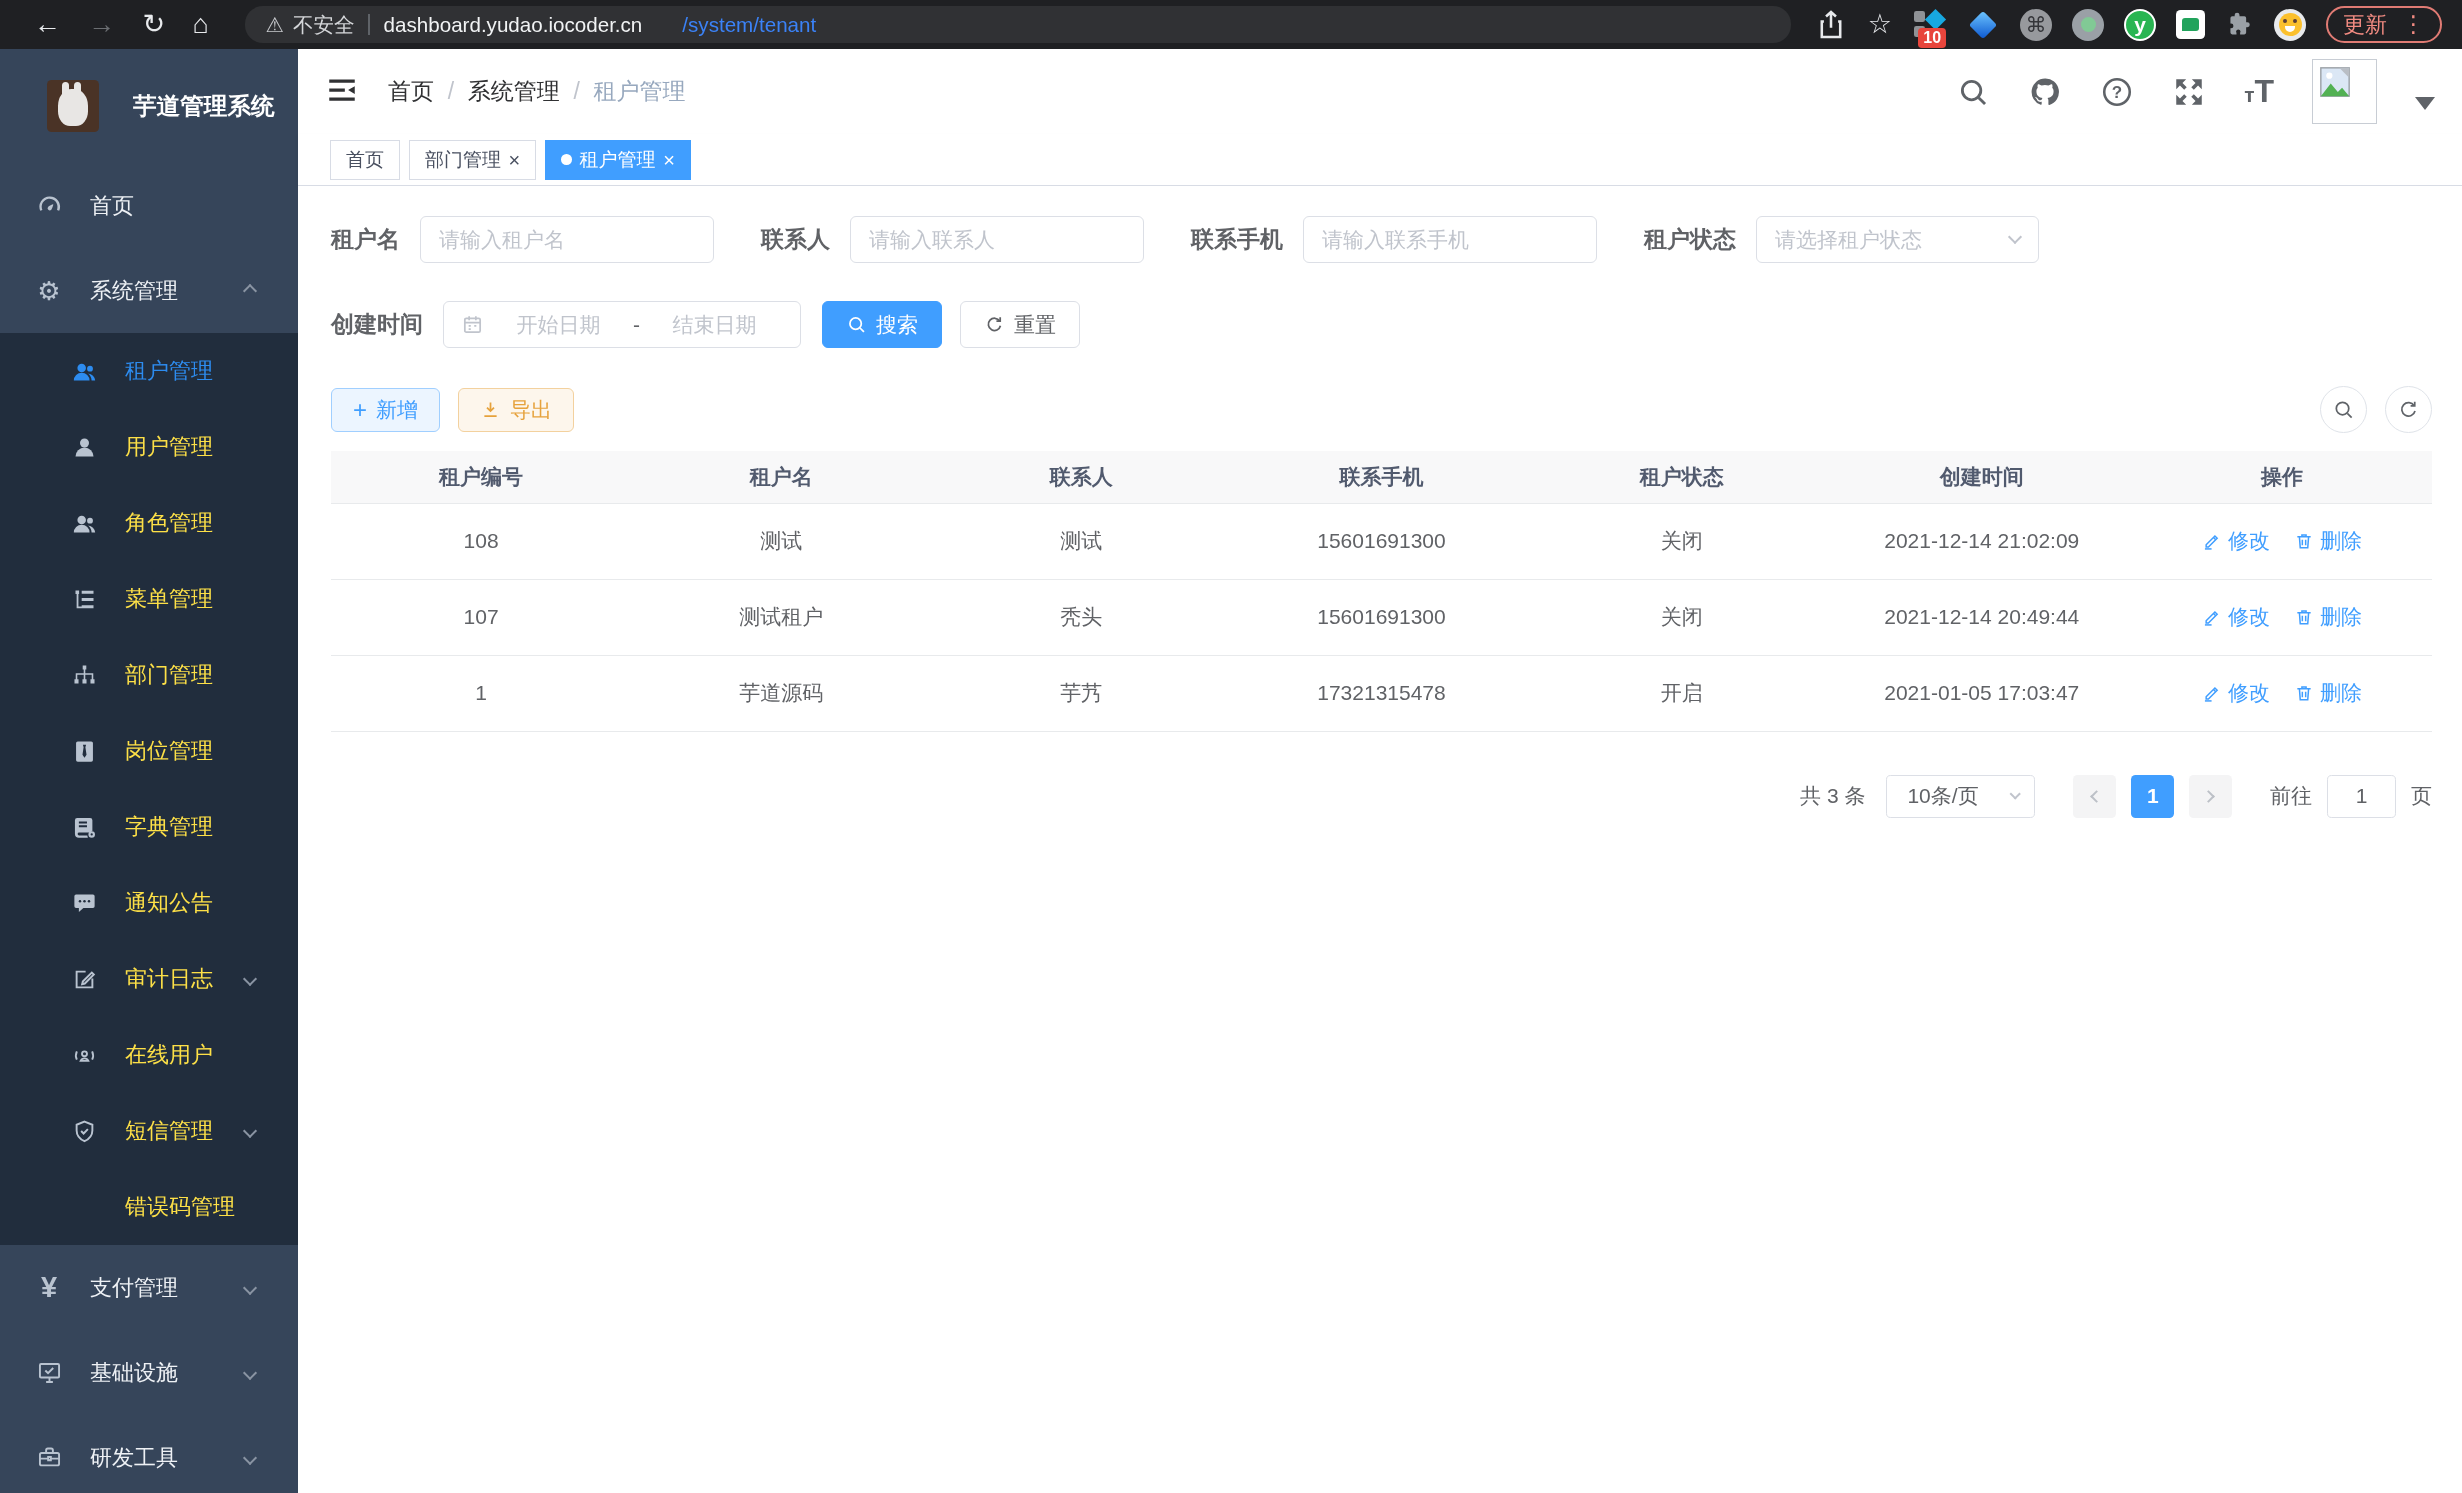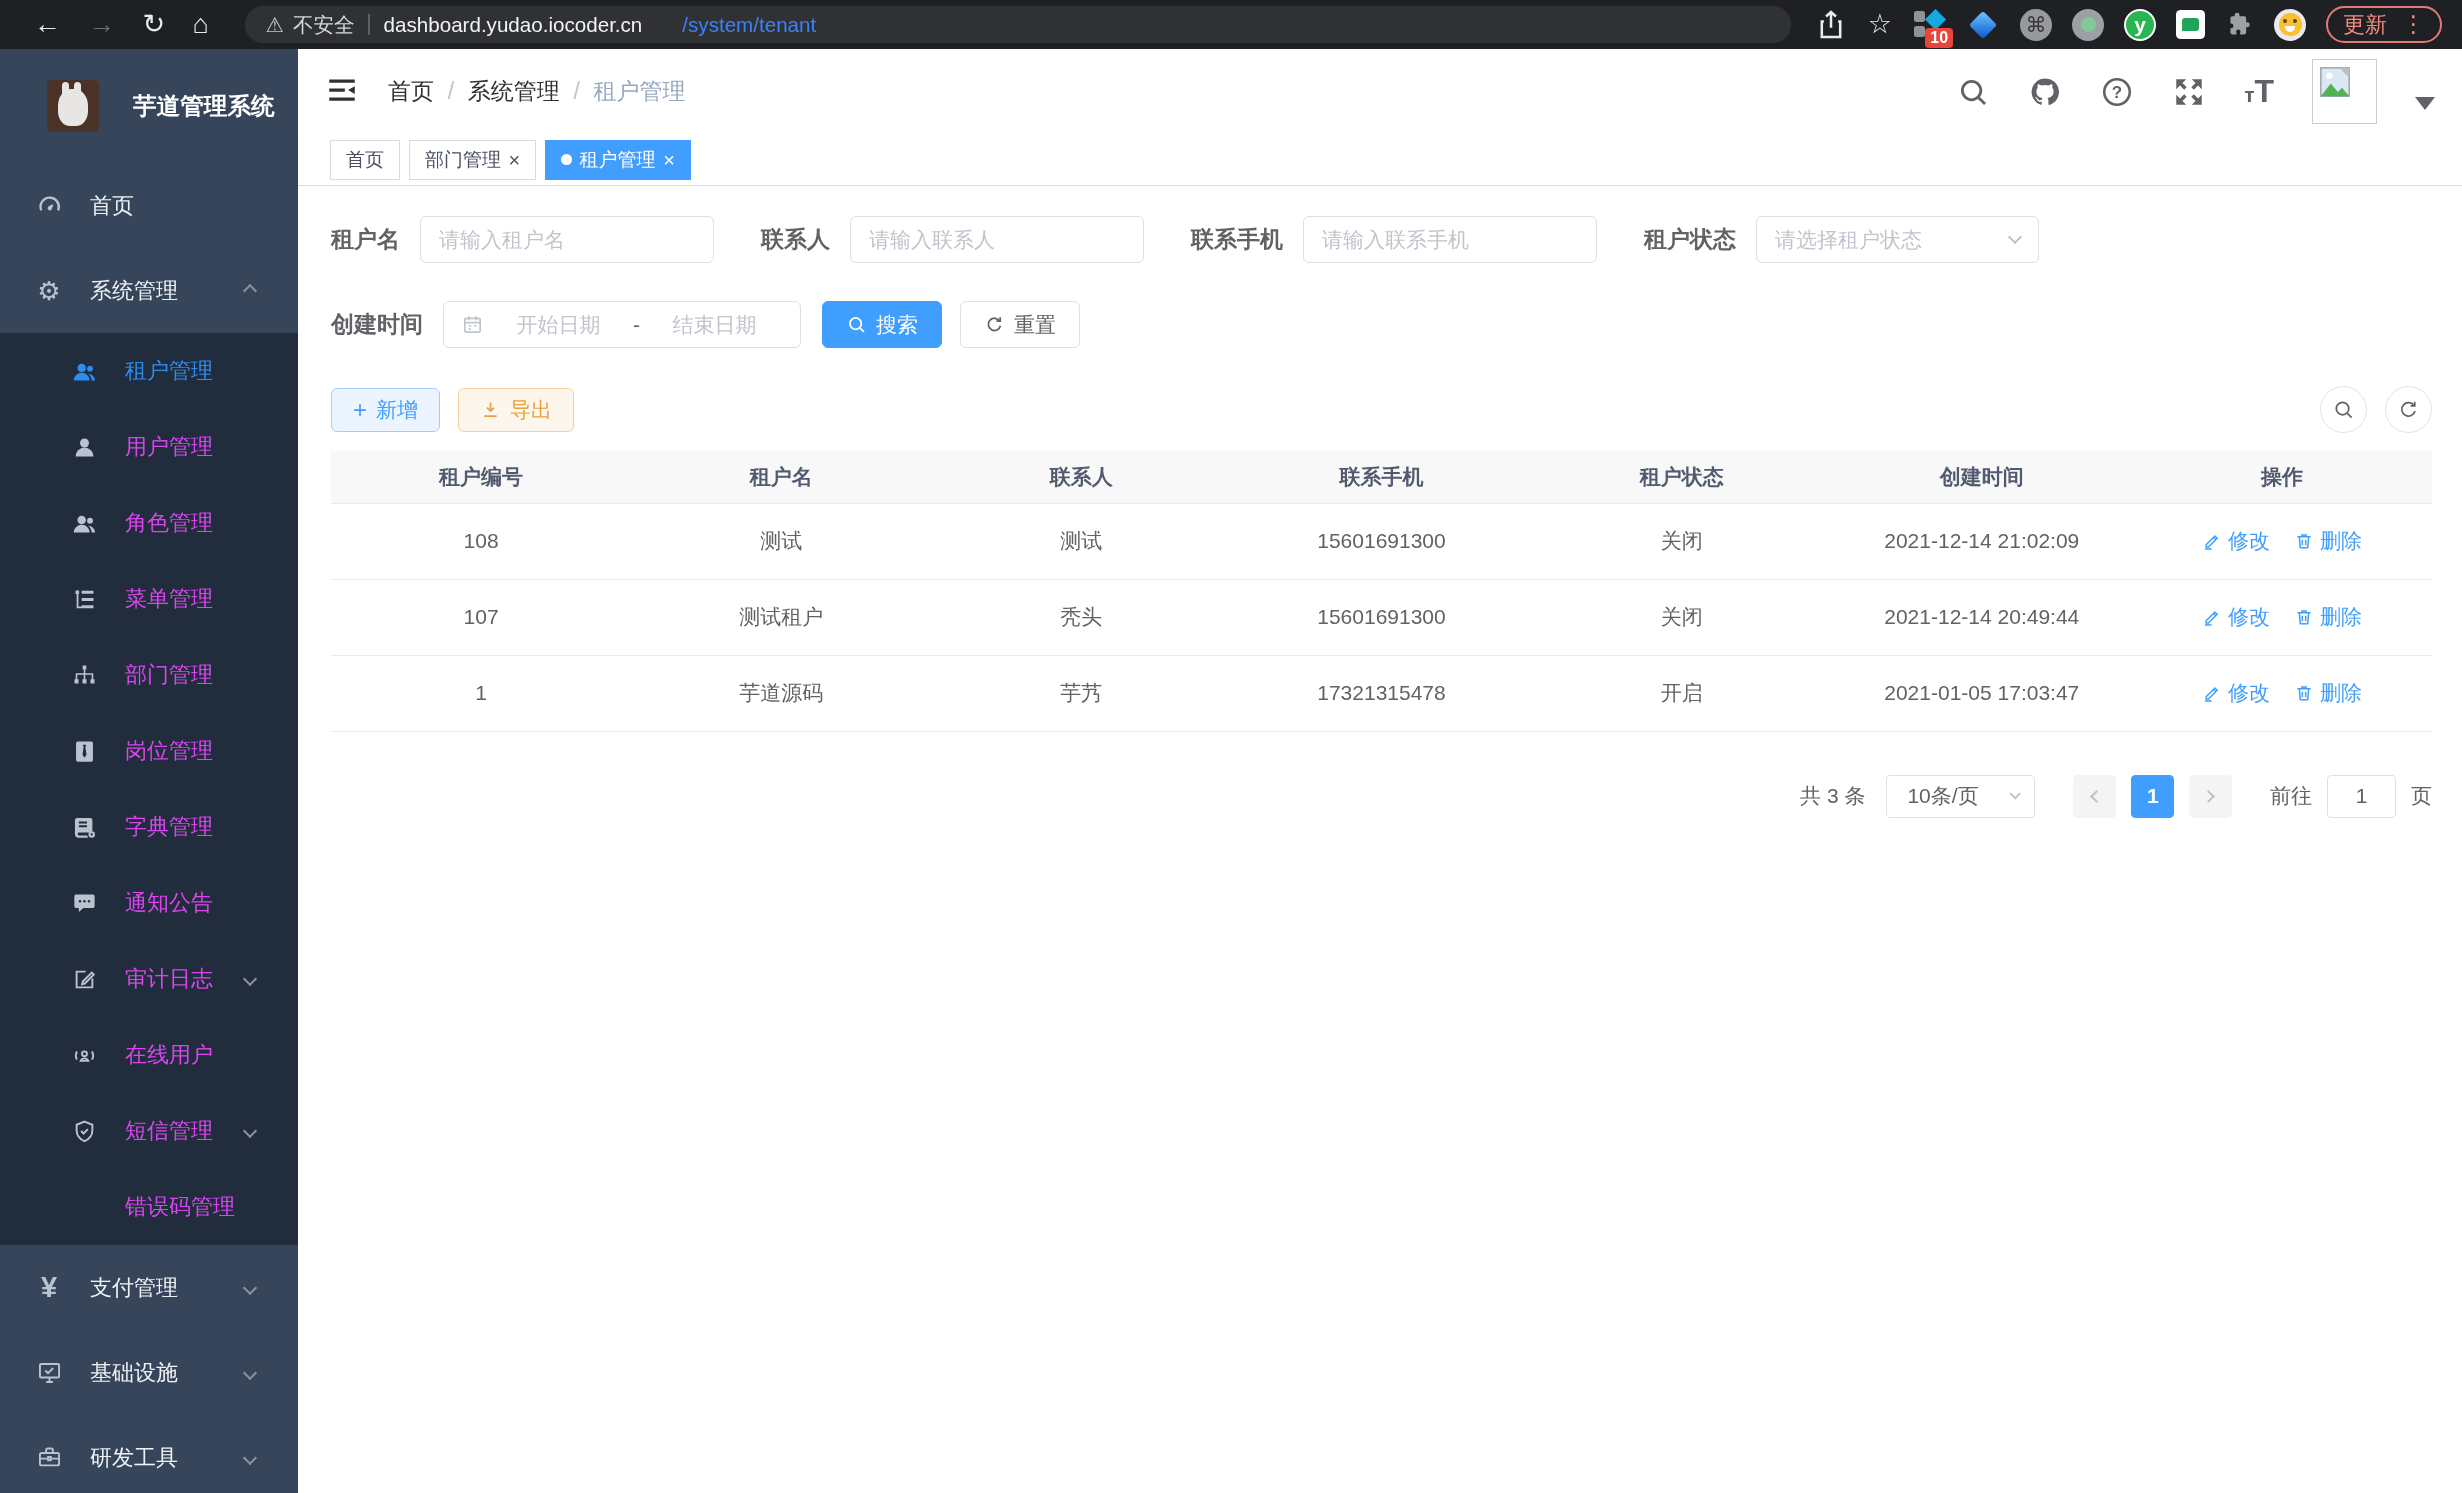--- a/index.html
+++ b/index.html
@@ -16,21 +16,21 @@
     display:flex; align-items:center; padding:0 20px; font-size:20.6px; min-width:0; }
   .warn-glyph { color:#c7c9cc; font-size:20.6px; margin-right:9px; }
   .sec-label { color:#d4d6d9; margin-right:13.7px; }
   .pill-div { width:1.5px; height:21px; background:#5f6368; margin-right:13.7px; }
   .url-host { color:#f1f3f4; font-weight:normal; }
   .url-path { color:#3b82f6;margin-left:40px; }
   .bb-right { display:flex; align-items:center; gap:20px; }
   .ext { width:34px; height:34px; display:flex; align-items:center; justify-content:center; position:relative; flex:none; }
   .ext-sq { position:absolute; width:11.4px; height:11.4px; background:#8f9296; border-radius:2.3px; }
   .ext-diamond { position:absolute; width:15px; height:15px; background:#18a8e0; transform:rotate(45deg); }
-  .ext-badge { position:absolute; left:13px; bottom:-6px; background:#e8453c; color:#fff;
+  .ext-badge { position:absolute; left:6px; bottom:-6px; background:#e8453c; color:#fff;
     font-size:16px; padding:0.8px 5.3px; border-radius:3.8px; font-weight:bold; }
   .kite { width:20px; height:20px; background:linear-gradient(135deg,#6ec6ff,#0b57d0); transform:rotate(45deg); border-radius:3px; }
   .circ { width:32px; height:32px; border-radius:50%; display:flex; align-items:center; justify-content:center; }
   .circ.cmd { background:#97999d; color:#35363a; font-size:21px; }
   .circ.graygreen { background:#9aa0a6; }
   .graygreen i { display:block; width:15px; height:15px; border-radius:50%; background:#81c995; }
   .circ.ygreen { background:#29b552; color:#fff; font-size:21px; font-weight:bold; border:2.3px solid #fff; }
   .msgicon { width:29px; height:29px; background:#fff; border-radius:4.6px; display:flex; align-items:center; justify-content:center; }
   .msgicon i { display:block; width:17px; height:13.7px; background:#21a35c; border-radius:3px 3px 3px 0; }
   .puzzle { color:#9aa0a6; }
@@ -49,21 +49,21 @@
   .sidebar { width:298px; flex:none; background:#36455a; color:#b6c1cf; overflow:hidden; }
   .logo-row { height:114px; display:flex; align-items:center; padding-left:47px; gap:34px; }
   .logo-img { width:52px; height:52px; border-radius:4.6px; overflow:hidden; background:#4a3326; position:relative; flex:none; }
   .logo-img:before { content:""; position:absolute; left:10.7px; top:9px; width:30px; height:37px;
     background:#e8e6e4; border-radius:45% 45% 40% 40%; }
   .logo-img:after { content:""; position:absolute; left:15px; top:1.5px; width:6.9px; height:15px; background:#e8e6e4;
     border-radius:3.8px; box-shadow:12px 0 0 #e8e6e4; }
   .logo-title { color:#fff; font-size:23.6px; font-weight:bold; white-space:nowrap; }
   .mi { height:85px; display:flex; align-items:center; padding-left:32px; cursor:pointer; font-size:22px; color:#eef1f5; }
   .submenu { background:#212d3d; }
-  .submenu .mi { height:76px; padding-left:67px; color:#d946ef; }
+  .submenu .mi { height:76px; padding-left:67px; color:#fde047; }
   .mi-icon { width:34px; display:flex; justify-content:center; margin-right:24px; color:#b9c3d0; flex:none; }
   .mi-icon svg { width:27px; height:27px; }
   .mi-glyph { font-size:26px; line-height:1; }
   .mi.active, .mi.active .mi-icon { color:#2d8cf0; }
   .mi-arrow { margin-left:auto; margin-right:43px; color:#8a94a3; }
   .chev { display:inline-block; width:10px; height:10px; border-right:2.3px solid currentColor; border-bottom:2.3px solid currentColor; }
   .chev.down { transform:rotate(45deg); }
   .chev.up { transform:rotate(225deg); }
 
   

